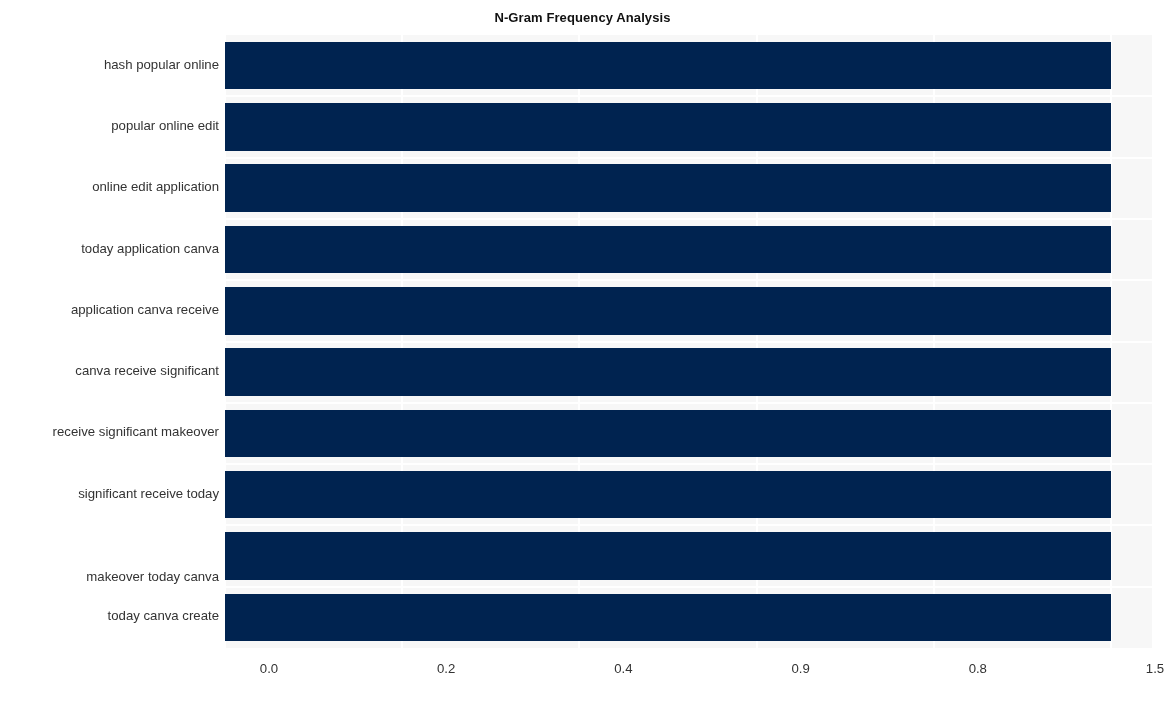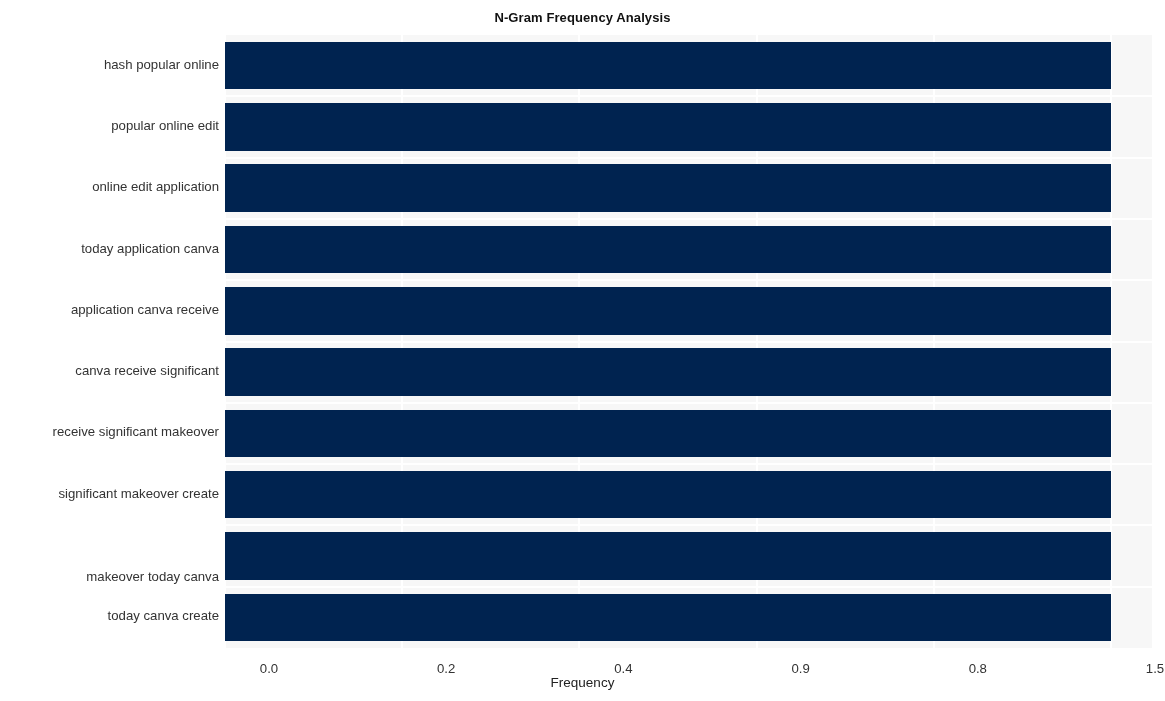--- a/index.html
+++ b/index.html
@@ -161,29 +161,28 @@
   </div>
 
   <div id="y-labels">
       <div class="y-label" style="top: 22.65px; padding-left: 32px;">hash popular online</div>
       <div class="y-label" style="top: 83.95px;">popular online edit</div>
       <div class="y-label" style="top: 145.25px;">online edit application</div>
       <div class="y-label" style="top: 206.55px;">today application canva</div>
       <div class="y-label" style="top: 267.85px;">application canva receive</div>
       <div class="y-label" style="top: 329.15px;">canva receive significant</div>
       <div class="y-label" style="top: 390.45px;">receive significant makeover</div>
-      <div class="y-label" style="top: 451.75px;">significant makeover create</div>
+      <div class="y-label" style="top: 451.75px;">significant receive today</div>
       <div class="y-label" style="top: 535px;">makeover today canva</div>
       <div class="y-label" style="top: 574.35px; margin-left: 45px;">today canva create</div>
     </div>
 
   <div id="x-labels">
       <div class="x-label" style="left: 225px;">0.0</div>
       <div class="x-label" style="left: 402.2px;">0.2</div>
       <div class="x-label" style="left: 579.4px;">0.4</div>
       <div class="x-label" style="left: 756.6px;">0.9</div>
       <div class="x-label" style="left: 933.8px;">0.8</div>
       <div class="x-label" style="left: 1111px;">1.5</div>
     </div>
 
-  <div id="x-axis-title">Frequency</div>
 
 </div>
 
 </body></html>

